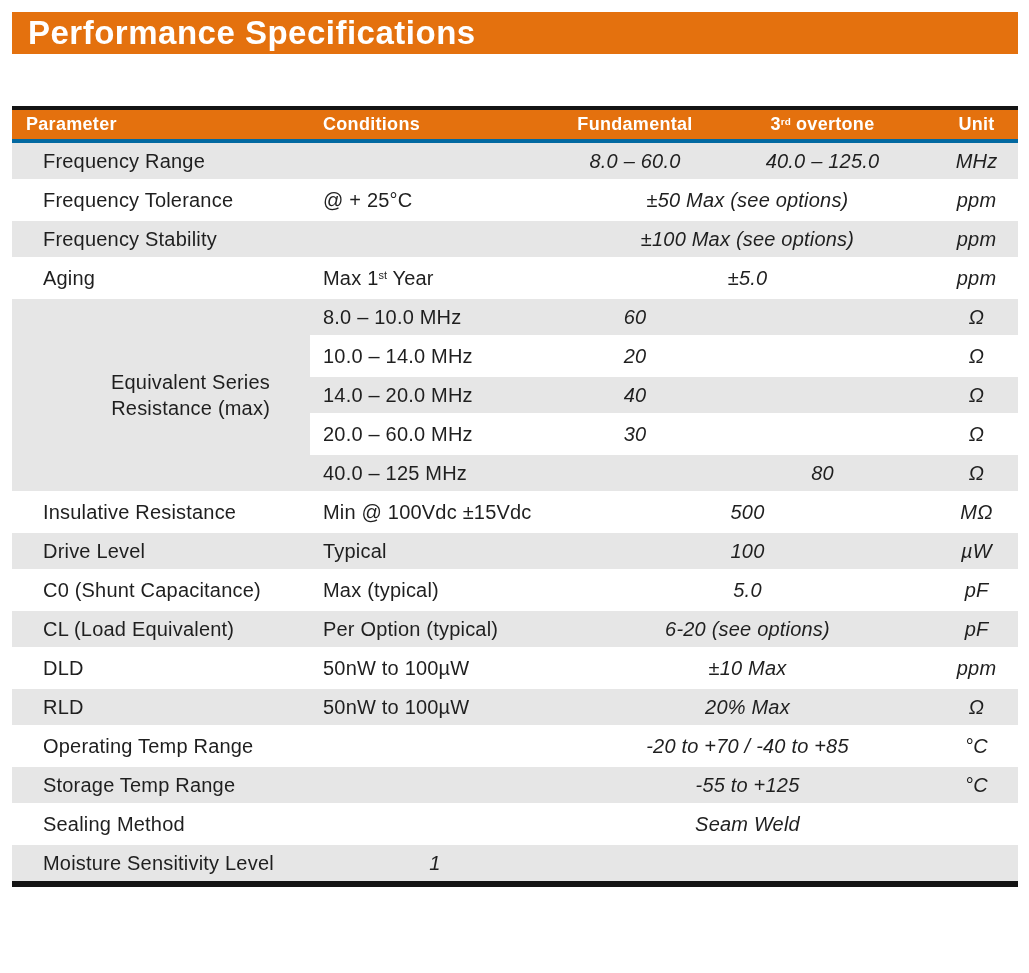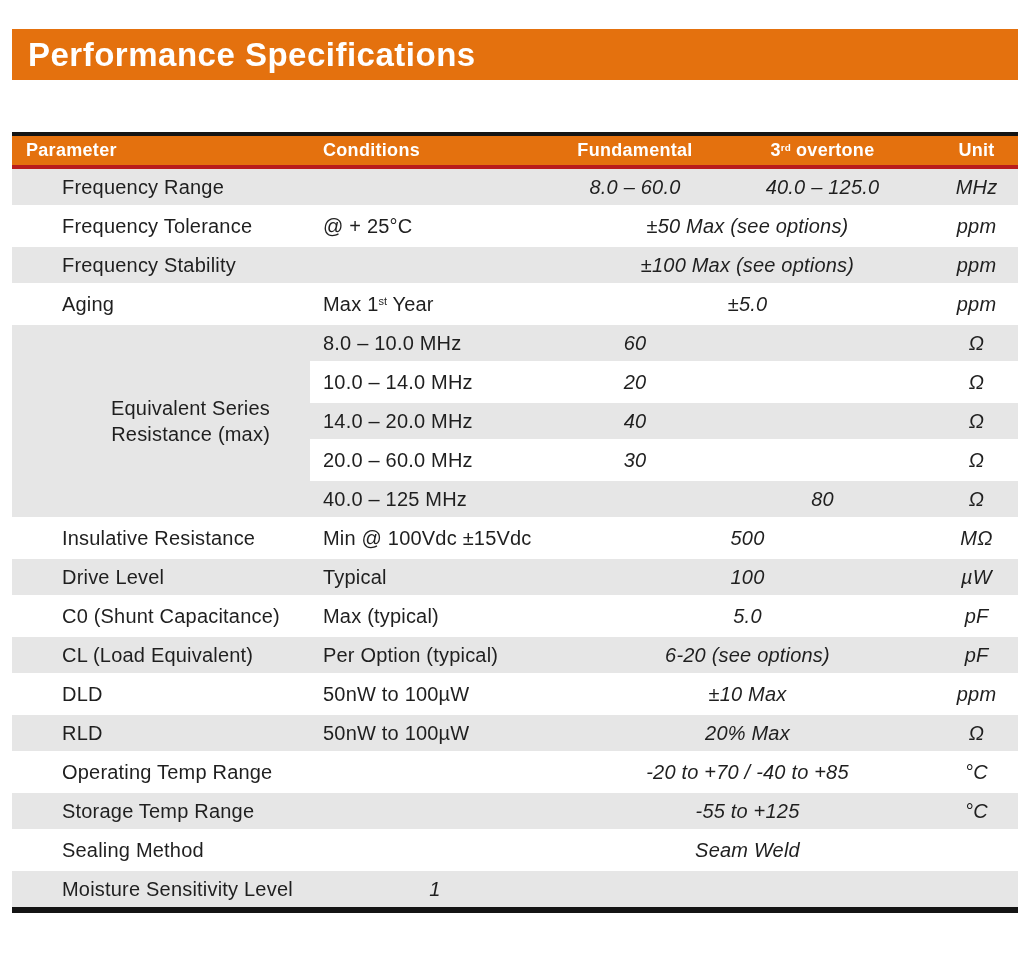--- a/index.html
+++ b/index.html
@@ -11,27 +11,26 @@
     color: #1f1f1f;
   }
   .page {
     width: 1029px;
     height: 973px;
     box-sizing: border-box;
     padding: 12px 11px 0 12px;
     background: #ffffff;
   }
   .banner {
-    height: 51px;
+    height: 42px;
     background: #e4710e;
     display: flex;
     align-items: center;
     padding-left: 16px;
     box-sizing: border-box;
-    margin-top: 17px;
   }
   .banner-title {
     color: #ffffff;
     font-size: 33px;
     font-weight: bold;
     letter-spacing: 0.5px;
   }
   table.spec {
     margin-top: 52px;
     border-collapse: collapse;
@@ -47,38 +46,38 @@
   col.c-unit  { width: 83px; }
 
   thead th {
     background: #e4710e;
     color: #ffffff;
     font-weight: bold;
     font-size: 18px;
     height: 29px;
     padding: 0;
     border-top: 4px solid #141414;
-    border-bottom: 4px solid #b91c1c;
+    border-bottom: 4px solid #0369a1;
     vertical-align: middle;
     text-align: center;
     letter-spacing: 0.3px;
   }
   thead th.h-left-param { text-align: left; padding-left: 14px; }
   thead th.h-left-cond  { text-align: left; padding-left: 13px; }
 
   tbody td {
     height: 36px;
     padding: 0;
     border-top: 3px solid #ffffff;
     border-bottom: 3px solid #ffffff;
     vertical-align: middle;
     background: #ffffff;
   }
   tr.shaded td { background: #e6e6e6; }
-  td.param { padding-left: 50px; text-align: left; margin-left: 13px; }
+  td.param { padding-left: 31px; text-align: left; margin-left: 13px; }
   td.cond  { padding-left: 13px; text-align: left; }
   td.center { text-align: center; font-style: italic; }
   td.esr-param {
     background: #e6e6e6;
     padding-left: 50px;
     padding-right: 40px;
     line-height: 1.3;
     vertical-align: middle;
     text-align: right;
   }

